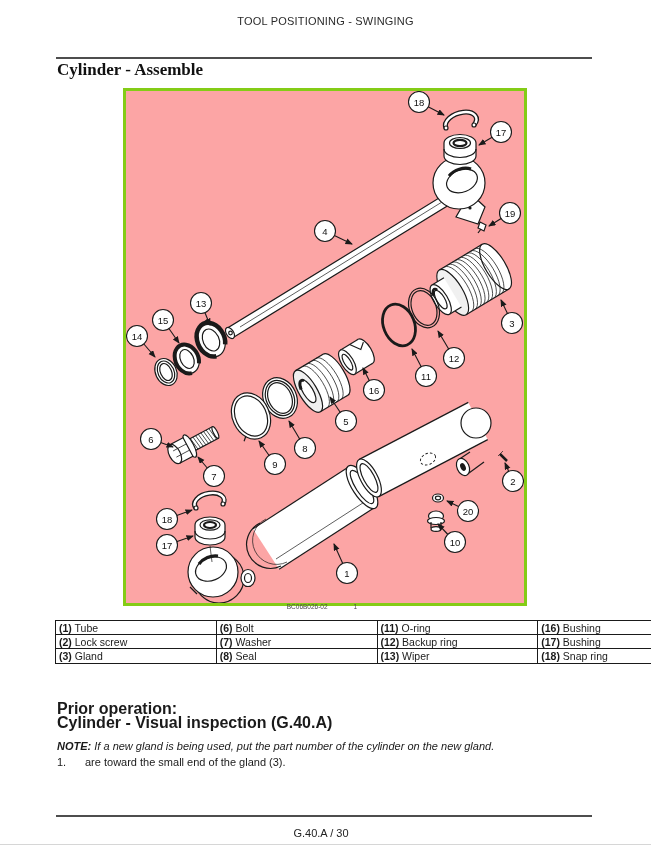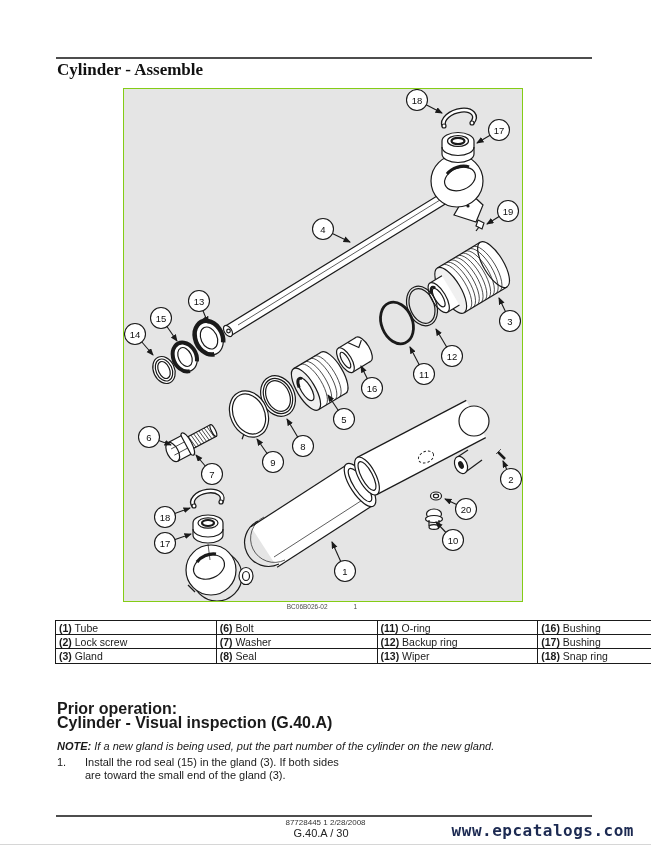--- a/index.html
+++ b/index.html
@@ -3,21 +3,21 @@
 <meta charset="utf-8">
 <style>
   html,body{margin:0;padding:0;background:#ffffff;}
   body{width:651px;height:848px;position:relative;font-family:"Liberation Sans",sans-serif;color:#1a1a1a;overflow:hidden;}
   .page{position:absolute;inset:0;background:#fff;}
   .header-title{position:absolute;top:15px;left:0;width:651px;text-align:center;font-size:11px;color:#2b2b2b;letter-spacing:.2px;}
   .rule{position:absolute;left:56px;width:536px;height:2px;background:#4d4d4d;}
   .rule-top{top:57px;}
   .rule-bottom{top:815px;}
   .doc-title{position:absolute;top:60px;left:57px;font-size:17px;font-weight:bold;color:#111;font-family:Liberation Serif, serif;}
-  .figure-box{position:absolute;left:123px;top:88px;width:398px;height:512px;border:1px solid #84cc16;background:#e5e5e5;box-sizing:content-box;}
+  .figure-box{position:absolute;left:123px;top:88px;width:398px;height:512px;border:3px solid #84cc16;background:#fca5a5;box-sizing:content-box;}
   .figure-caption{position:absolute;left:123px;top:603px;width:398px;text-align:center;font-size:6.5px;color:#4a4a4a;}
   .figure-caption .fig-num{margin-left:26px;}
   table.parts{position:absolute;left:55px;top:620px;width:644px;border-collapse:collapse;font-size:10.5px;table-layout:fixed;}
   table.parts td{border:1px solid #1a1a1a;height:13.2px;padding:0 2px 0 3px;white-space:nowrap;overflow:hidden;line-height:12px;}
   table.parts b{font-weight:bold;}
   .prior{position:absolute;left:57px;top:702px;font-size:16px;font-weight:bold;line-height:13.5px;}
   .note-line{position:absolute;left:57px;top:740px;font-size:11px;font-style:italic;}
   .note-prefix{font-weight:bold;font-style:italic;}
   .step{position:absolute;left:57px;top:756px;font-size:11px;line-height:12.8px;}
   .step-num{position:absolute;left:0;top:0;}
@@ -33,20 +33,21 @@
   .fg{fill:#f0f0f0;stroke:#1a1a1a;stroke-width:1.2;}
   .co circle{fill:#fff;stroke:#1a1a1a;stroke-width:1.1;}
   .co line{stroke:#1a1a1a;stroke-width:1.1;}
   .co text{font-family:"Liberation Sans",sans-serif;font-size:9.5px;fill:#111;text-anchor:middle;}
 </style>
 </head>
 <body>
 
 <div class="page">
 
+  <div class="header-title">TOOL POSITIONING - SWINGING</div>
   <div class="rule rule-top"></div>
   <div class="doc-title">Cylinder - Assemble</div>
 
   <div class="figure-box">
     <svg width="398" height="512" viewBox="0 0 398 512" xmlns="http://www.w3.org/2000/svg">
       <defs>
         <marker id="arw" markerWidth="9" markerHeight="8" refX="6.5" refY="3" orient="auto" markerUnits="userSpaceOnUse">
           <path d="M0,0 L7.5,3 L0,6 z" fill="#1a1a1a"></path>
         </marker>
       </defs>
@@ -391,24 +392,21 @@
   </div>
 
   <div class="note-line">
     <span class="note-prefix">NOTE:</span>
     <span>If a new gland is being used, put the part number of the cylinder on the new gland.</span>
   </div>
 
   <div class="step">
     <span class="step-num">1.</span>
     <div class="step-lines">
-      <div>Install the rod seal (15) in the gland (3). If both sides</div>
       <div>are toward the small end of the gland (3).</div>
     </div>
   </div>
 
   <div class="rule rule-bottom"></div>
-  <div class="footer-doc">87728445 1 2/28/2008</div>
   <div class="footer-page">G.40.A / 30</div>
-  <div class="watermark" style="color: rgb(28, 42, 82);">www.epcatalogs.com</div>
   <div class="bottom-edge"></div>
 
 </div>
 
 </body></html>

